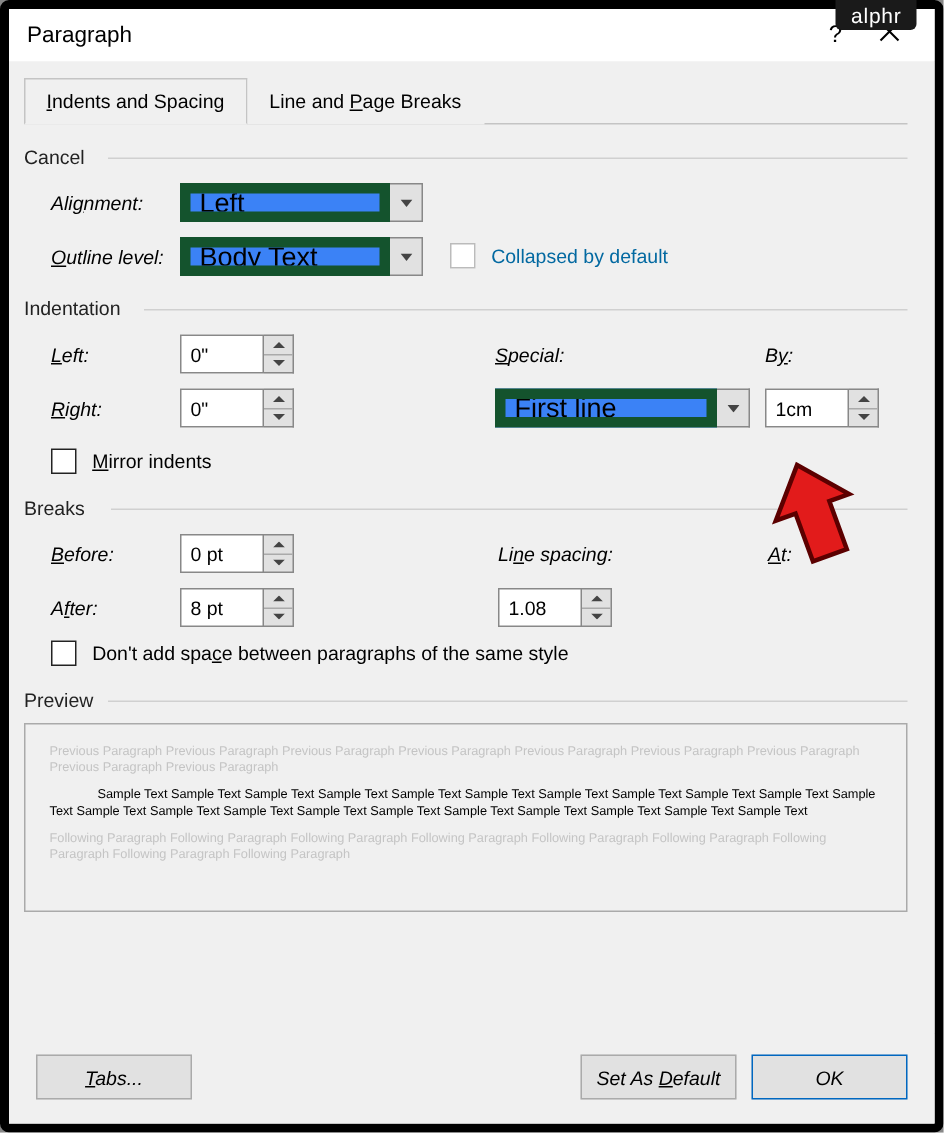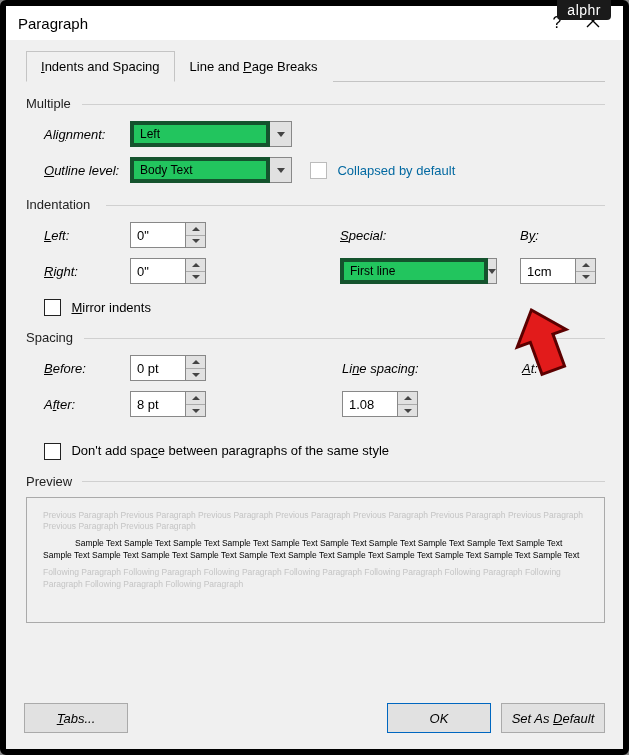--- a/index.html
+++ b/index.html
@@ -4,32 +4,32 @@
 <style>
 * { box-sizing: border-box; font-family: "Segoe UI", Arial, sans-serif; }
 body { margin: 0; background: #888; display: flex; justify-content: center; align-items: center; min-height: 755px; }
 .frame { width: 629px; height: 755px; background: #fff; position: relative; border: 6px solid #000; border-radius: 6px; }
 .watermark { position: absolute; top: -6px; right: 12px; background: #1a1a1a; color: #fff; font-size: 14px; padding: 2px 10px; border-radius: 0 0 4px 4px; font-weight: 500; letter-spacing: 0.5px; }
 .dialog { background: #f0f0f0; width: 100%; height: 100%; display: flex; flex-direction: column; }
 .titlebar { display: flex; align-items: center; padding: 8px 12px; background: #fff; }
 .titlebar .title { font-size: 15px; flex: 1; }
 .titlebar .help, .titlebar .close { width: 36px; text-align: center; font-size: 16px; cursor: pointer; }
 .titlebar .close svg { width: 14px; height: 14px; }
-.body { padding: 6px 18px 0 20px; background: #f0f0f0; flex: 1; overflow: hidden; }
+.body { padding: 6px 18px 0 10px; background: #f0f0f0; flex: 1; overflow: hidden; }
 .tabs { display: flex; border-bottom: 1px solid #c4c4c4; margin-top: 4px; }
 .tab { padding: 7px 14px; font-size: 13px; background: #f0f0f0; border: 1px solid transparent; border-bottom: none; cursor: pointer; position: relative; top: 1px; }
 .tab.active { background: #f0f0f0; border: 1px solid #c4c4c4; border-bottom: 1px solid #f0f0f0; }
 .section { margin-top: 14px; }
 .section-title { font-size: 13px; color: #222; position: relative; }
 .section-title::after { content: ""; position: absolute; left: calc(var(--tw,70px)); right: 0; top: 50%; border-top: 1px solid #d0d0d0; }
 .row { display: flex; align-items: center; margin-top: 10px; }
 .lbl { font-size: 13px; width: 104px; padding-left: 18px; font-style: italic; }
 .lbl u, .section-title u, .chklabel u, .btn u { text-decoration: underline; }
 .combo { display: flex; align-items: stretch; height: 26px; }
-.combo input { border: 4px solid #14532d; font-size: 12px; padding: 2px 6px; width: 140px; background: #22c55e; }
+.combo input { border: 7px solid #14532d; font-size: 18px; padding: 2px 6px; width: 140px; background: #3b82f6; }
 .combo .drop { width: 22px; border: 1px solid #888; border-left: none; background: #e1e1e1; display: flex; align-items: center; justify-content: center; }
 .combo .drop svg { width: 8px; height: 5px; }
 .spin { display: flex; align-items: stretch; height: 26px; }
 .spin input { border: 1px solid #888; font-size: 13px; padding: 2px 6px; width: 56px; background: #fff; }
 .spin .arrows { width: 20px; border: 1px solid #888; border-left: none; background: #e1e1e1; display: flex; flex-direction: column; }
 .spin .arrows div { flex: 1; display: flex; align-items: center; justify-content: center; }
 .spin .arrows div:first-child { border-bottom: 1px solid #aaa; }
 .spin .arrows svg { width: 8px; height: 4px; }
 .chk { width: 17px; height: 17px; border: 1px solid #222; background: #fff; display: inline-block; vertical-align: middle; margin-right: 6px; }
 .chklabel { font-size: 13px; vertical-align: middle; }
@@ -65,21 +65,21 @@
       </span>
     </div>
 
     <div class="body">
       <div class="tabs">
         <div class="tab active"><u>I</u><span></span>ndents and Spacing</div>
         <div class="tab">Line and <u>P</u>age Breaks</div>
       </div>
 
       <div class="section">
-        <div class="section-title" style="--tw:56px">Multiple</div>
+        <div class="section-title" style="--tw:56px">Cancel</div>
         <div class="row">
           <div class="lbl">Ali<u>g</u>nment:</div>
           <div class="combo">
             <input value="Left" style="">
             <div class="drop">
                 <svg viewBox="0 0 8 5">
                   <path d="M0 0 L4 5 L8 0 Z" fill="#444"></path>
                 </svg>
               </div>
           </div>
@@ -135,21 +135,21 @@
                   </svg>
                 </div>
                 <div>
                   <svg viewBox="0 0 8 4">
                     <path d="M0 0 L4 4 L8 0 Z" fill="#444"></path>
                   </svg>
                 </div>
               </div>
           </div>
           <div></div>
-          <div class="combo" style="width:140px">
+          <div class="combo" style="width:170px">
             <input style="width: 148px;" value="First line">
             <div class="drop">
                 <svg viewBox="0 0 8 5">
                   <path d="M0 0 L4 5 L8 0 Z" fill="#444"></path>
                 </svg>
               </div>
           </div>
           <div class="spin">
             <input value="1cm" style="">
             <div class="arrows">
@@ -168,21 +168,21 @@
         </div>
         <div class="row" style="margin-top:14px; padding-left:18px">
           <span>
             <span class="chk"></span>
             <span class="chklabel"><u>M</u>irror indents</span>
           </span>
         </div>
       </div>
 
       <div class="section">
-        <div class="section-title" style="--tw:58px">Spacing</div>
+        <div class="section-title" style="--tw:58px">Breaks</div>
         <div class="spacing-grid">
           <div class="lbl"><u>B</u>efore:</div>
           <div class="spin">
             <input value="0 pt" style="">
             <div class="arrows">
                 <div>
                   <svg viewBox="0 0 8 4">
                     <path d="M0 4 L4 0 L8 4 Z" fill="#444"></path>
                   </svg>
                 </div>
@@ -223,43 +223,43 @@
                   </svg>
                 </div>
                 <div>
                   <svg viewBox="0 0 8 4">
                     <path d="M0 0 L4 4 L8 0 Z" fill="#444"></path>
                   </svg>
                 </div>
               </div>
           </div>
         </div>
-        <div class="row" style="margin-top:24px; padding-left:18px">
+        <div class="row" style="margin-top:9px; padding-left:18px">
           <span>
             <span class="chk"></span>
             <span class="chklabel">Don't add spa<u>c</u>e between paragraphs of the same style</span>
           </span>
         </div>
       </div>
 
       <div class="section">
         <div class="section-title" style="--tw:56px">Preview</div>
         <div class="preview-box">
           <div class="prev">Previous Paragraph Previous Paragraph Previous Paragraph Previous Paragraph Previous Paragraph Previous Paragraph Previous Paragraph Previous Paragraph Previous Paragraph</div>
           <div class="sample"><span class="indent"></span><span>Sample Text Sample Text Sample Text Sample Text Sample Text Sample Text Sample Text Sample Text Sample Text Sample Text Sample Text Sample Text Sample Text Sample Text Sample Text Sample Text Sample Text Sample Text Sample Text Sample Text Sample Text</span></div>
           <div class="foll">Following Paragraph Following Paragraph Following Paragraph Following Paragraph Following Paragraph Following Paragraph Following Paragraph Following Paragraph Following Paragraph</div>
         </div>
       </div>
     </div>
 
     <div class="footer">
       <button class="btn"><u>T</u>abs...</button>
       <div class="spacer"></div>
+      <button class="btn">Set As <u>D</u>efault</button>
       <button class="btn primary">OK</button>
-      <button class="btn">Set As <u>D</u>efault</button>
     </div>
   </div>
 
   <div class="arrow-callout">
     <svg viewBox="0 0 64 72">
       <path d="M32 2 L58 32 L44 32 L44 66 L20 66 L20 32 L6 32 Z" fill="#e21b1b" stroke="#5c0000" stroke-width="3" transform="rotate(-20 32 36)"></path>
     </svg>
   </div>
 </div>
 

